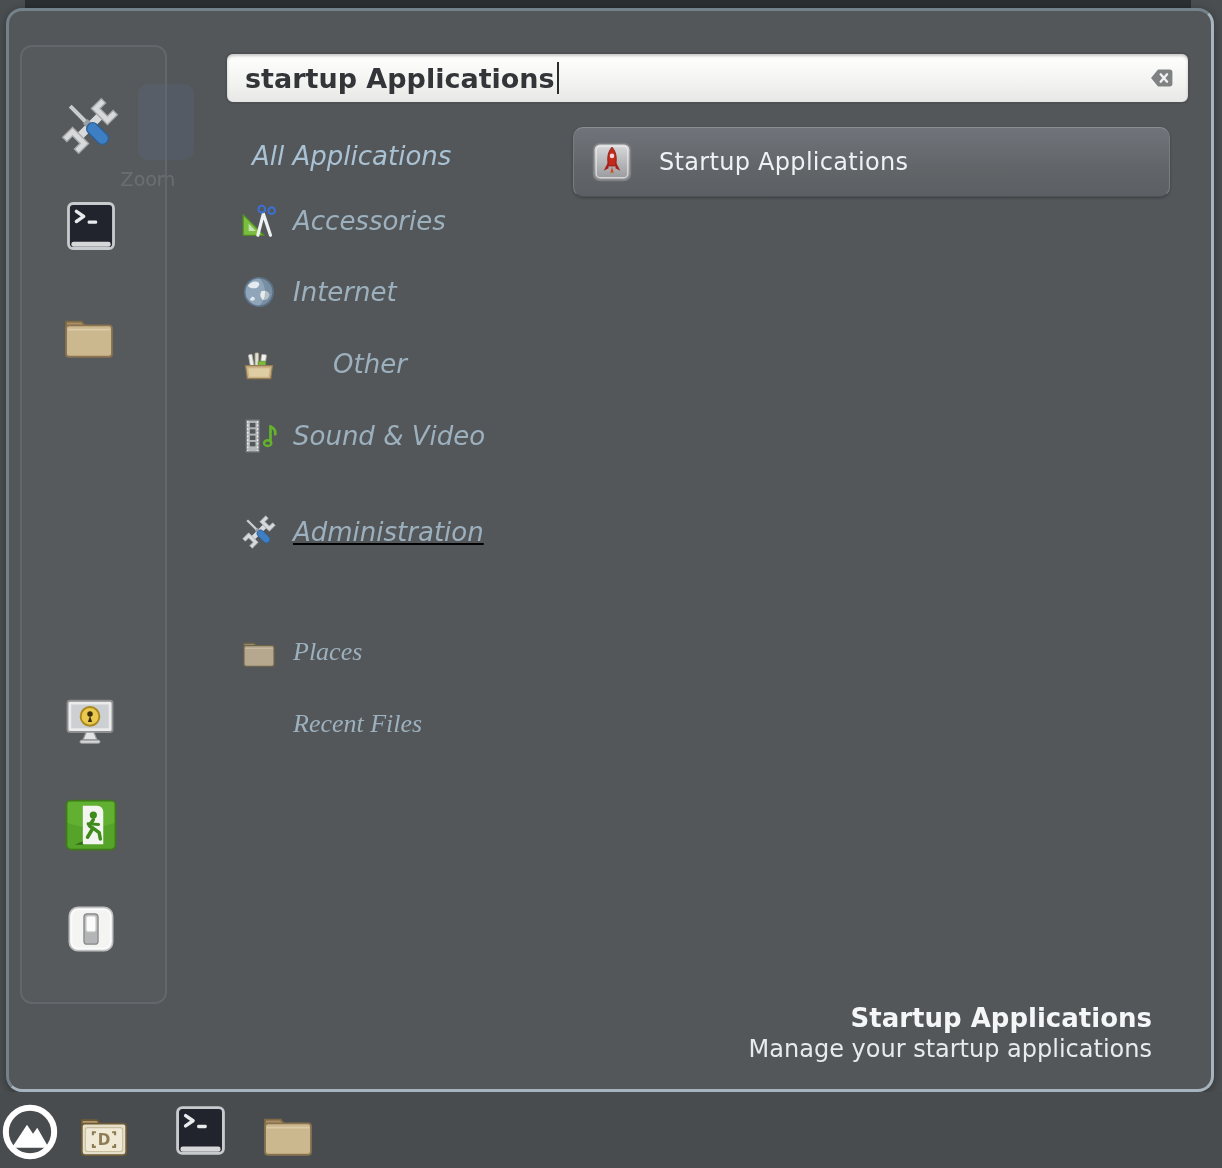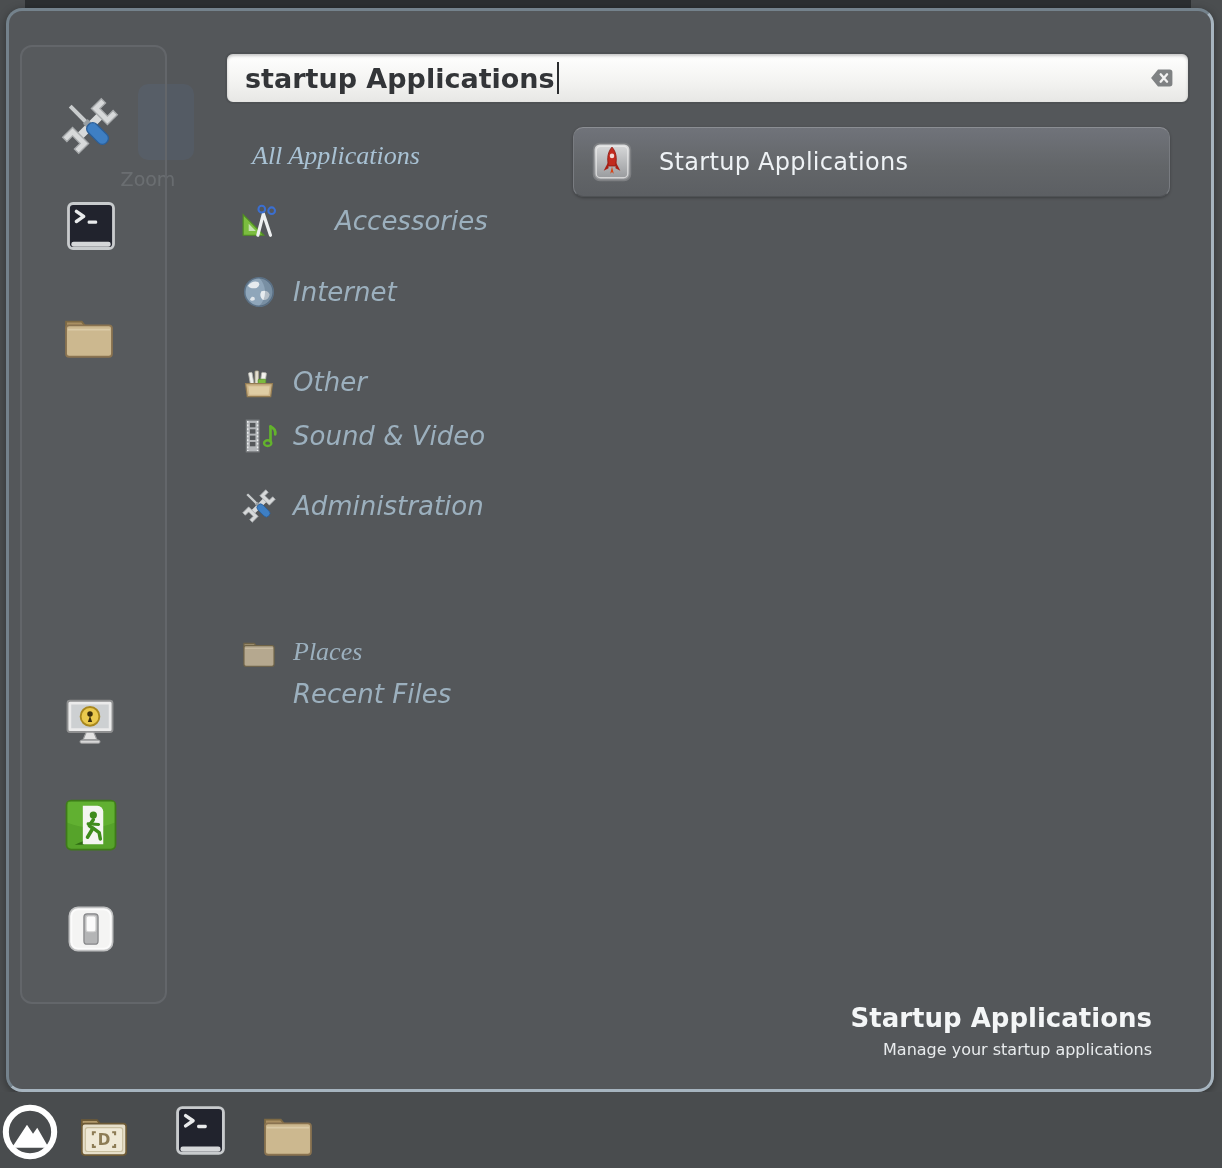--- a/index.html
+++ b/index.html
@@ -59,26 +59,26 @@
 
   
   .cat-row{
     position:absolute;left:240px;width:330px;height:44px;
     display:flex;align-items:center;cursor:pointer;
   }
   .cat-icon{width:38px;height:38px;margin-right:15px;flex:0 0 auto;}
   .cat-spacer{width:38px;margin-right:15px;flex:0 0 auto;}
   .cat-label{font-size:26px;font-style:italic;color:#9cb0be;}
   .cat-row.selected .cat-label{color:#a9c2d4;}
-  .cat-row.no-icon{padding-left:12px;font-family:Liberation Serif, serif;}
+  .cat-row.no-icon{padding-left:12px;}
 
   
   .info-block{position:absolute;right:70px;top:1002px;text-align:right;}
   .info-title{font-size:26px;font-weight:bold;color:#f4f6f7;line-height:32px;}
-  .info-subtitle{font-size:16px;color:#e8ebed;line-height:31px;}
+  .info-subtitle{font-size:24px;color:#e8ebed;line-height:31px;}
 
   
   .taskbar{position:absolute;left:0;top:1092px;width:1222px;height:76px;background:#494c4e;}
   .task-btn{position:absolute;cursor:pointer;}
   .task-btn svg{display:block;width:100%;height:100%;}
 </style>
 </head>
 <body>
 
 <div id="desktop">
@@ -182,21 +182,21 @@
       <path d="M28 23.5 l5.5 10.5 -5.5 -3 z" fill="#a81e14"></path>
       <path d="M24 29 l2 8.5 -2 -2.2 -2 2.2 z" fill="#d84315"></path>
     </svg>
     <span class="result-label">Startup Applications</span>
   </div>
 
   <div class="cat-row no-icon selected" style="top:134px;">
     <span class="cat-label">All Applications</span>
   </div>
 
-  <div class="cat-row" style="top:199px;gap:42px;">
+  <div class="cat-row" style="top:199px;">
     <svg class="cat-icon" viewBox="0 0 48 48">
       <path d="M4 42 V16 L30 42 Z" fill="#7bbd3f" stroke="#4f8f22" stroke-width="1.5"></path>
       <path d="M11 36.5 v-9 l9 9 z" fill="#d9ead0" opacity="0.8"></path>
       <path d="M22.5 42 L29.5 15 M29.5 15 L38.5 42" stroke="#eef0f1" stroke-width="4" fill="none" stroke-linecap="round"></path>
       <circle cx="27.5" cy="9" r="4.2" fill="none" stroke="#3b6fd1" stroke-width="2.6"></circle>
       <circle cx="40" cy="11" r="4.2" fill="none" stroke="#3b6fd1" stroke-width="2.6"></circle>
     </svg>
     <span class="cat-label">Accessories</span>
   </div>
 
@@ -204,21 +204,21 @@
     <svg class="cat-icon" viewBox="0 0 48 48">
       <circle cx="24" cy="24" r="18" fill="#8fa6ba" stroke="#5d7388" stroke-width="2"></circle>
       <path d="M10 16 q6 -7 13 -4.5 q3.5 4 -2 7.5 q-8 1.5 -11 -3 z" fill="#eef1f3" opacity="0.92"></path>
       <path d="M27 23 q8.5 -2 10.5 4.5 q-2 7.5 -8.5 6.5 q-5.5 -4.5 -2 -11 z" fill="#eef1f3" opacity="0.92"></path>
       <path d="M15 30 q4.5 -0.5 3.5 4 q-4.5 2.5 -6 -1 z" fill="#eef1f3" opacity="0.85"></path>
       <path d="M24 6 a18 18 0 0 1 0 36 a25 25 0 0 0 0 -36 z" fill="#44596d" opacity="0.3"></path>
     </svg>
     <span class="cat-label">Internet</span>
   </div>
 
-  <div class="cat-row" style="top:360px;">
+  <div class="cat-row" style="top:342px;gap:40px;">
     <svg class="cat-icon" viewBox="0 0 48 48">
       <rect x="12" y="12" width="4.5" height="15" rx="1" fill="#efefeb" stroke="#b5b5ae" stroke-width="1" transform="rotate(-10 14 20)"></rect>
       <rect x="19" y="10" width="4.5" height="17" rx="1" fill="#e3ded2" stroke="#aba389" stroke-width="1"></rect>
       <rect x="26.5" y="12" width="6" height="14" rx="1" fill="#f4f2ee" stroke="#b2b2ab" stroke-width="1" transform="rotate(8 29 19)"></rect>
       <rect x="23" y="20.5" width="9.5" height="6" rx="1" fill="#7cb93e" stroke="#55922a" stroke-width="1"></rect>
       <path d="M7 26 h34 l-2.2 16.5 h-29.6 z" fill="#cbb387" stroke="#947c52" stroke-width="1.5"></path>
       <path d="M10.5 29.5 h27 l-1.4 10.5 h-24.2 z" fill="#dfcda4"></path>
     </svg>
     <span class="cat-label">Other</span>
   </div>
@@ -232,21 +232,21 @@
       <rect x="12.5" y="15.5" width="7" height="5.5" fill="#54575a"></rect>
       <rect x="12.5" y="23.5" width="7" height="5.5" fill="#54575a"></rect>
       <rect x="12.5" y="31.5" width="7" height="5.5" fill="#54575a"></rect>
       <path d="M38.5 12 v19" stroke="#63b32c" stroke-width="3.4" stroke-linecap="round"></path>
       <ellipse cx="35" cy="33" rx="4.6" ry="3.6" fill="none" stroke="#63b32c" stroke-width="3"></ellipse>
       <path d="M38.5 12 q7 3 6 10" stroke="#63b32c" stroke-width="3.4" fill="none" stroke-linecap="round"></path>
     </svg>
     <span class="cat-label">Sound &amp; Video</span>
   </div>
 
-  <div class="cat-row" style="top:484px;">
+  <div class="cat-row" style="top:510px;text-decoration:underline;">
     <svg class="cat-icon" viewBox="0 0 48 48">
       <g transform="rotate(45 24 24)">
         <rect x="21" y="11" width="6" height="26" fill="#d7d9da"></rect>
         <path d="M15.5 3.5 h4.5 v6 h8 v-6 h4.5 v10.5 h-17 z" fill="#d7d9da" stroke="#a7aaac" stroke-width="1"></path>
         <path d="M15.5 44.5 h4.5 v-6 h8 v6 h4.5 V34 h-17 z" fill="#d7d9da" stroke="#a7aaac" stroke-width="1"></path>
       </g>
       <g transform="rotate(-45 24 24)">
         <rect x="22.5" y="3" width="3" height="17" fill="#c9cccd"></rect>
         <rect x="21.5" y="19" width="5" height="4" fill="#989ea2"></rect>
         <rect x="19.6" y="22.5" width="8.8" height="19" rx="4" fill="#3e7fc4" stroke="#2b5f99" stroke-width="1"></rect>
@@ -258,21 +258,21 @@
 
   <div class="cat-row" style="top:630px;font-family:Liberation Serif, serif;">
     <svg class="cat-icon" viewBox="0 0 48 48">
       <path d="M5 13 h13 l4 5 h-17 z" fill="#978a6d" stroke="#6f6347" stroke-width="1.5"></path>
       <rect x="5" y="16" width="38" height="26" rx="2.5" fill="#b5a88f" stroke="#6f6347" stroke-width="1.5"></rect>
       <path d="M6.5 19.5 h35" stroke="#cfc3a8" stroke-width="1.5" opacity="0.7"></path>
     </svg>
     <span class="cat-label">Places</span>
   </div>
 
-  <div class="cat-row" style="top:672px;">
+  <div class="cat-row" style="top:702px;font-family:Liberation Serif, serif;">
     <span class="cat-spacer"></span>
     <span class="cat-label">Recent Files</span>
   </div>
 
   <div class="info-block">
     <div class="info-title">Startup Applications</div>
     <div class="info-subtitle">Manage your startup applications</div>
   </div>
 
   <div class="taskbar"></div>

